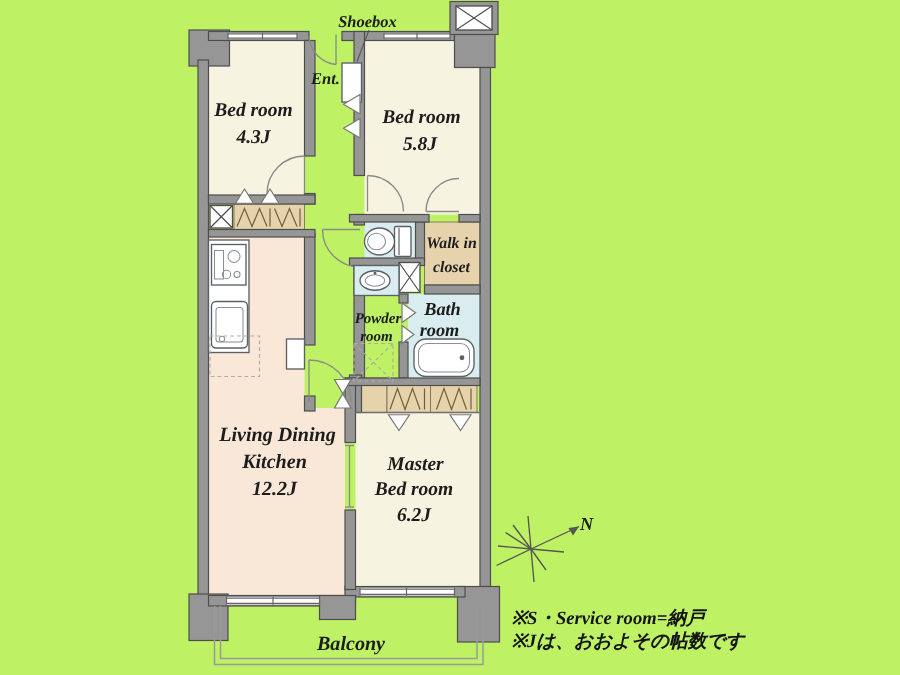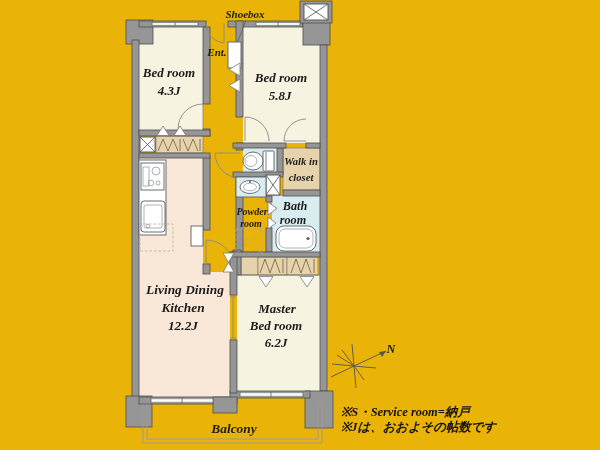--- a/index.html
+++ b/index.html
@@ -1,16 +1,16 @@
 <!DOCTYPE html>
 <html style="--wall: #969696; --wall_outline: #4e4e4e; --bedroom: #f7f3e1; --ldk: #f9e8d8; --wet_area: #d9ecef; --closet: #e6d2ab;"><head>
 <meta charset="utf-8">
 <style>
   html,body{margin:0;padding:0;background:#fff;}
-  .canvas{position:relative;width:600px;height:450px;background:#eab308;overflow:hidden;}
+  .canvas{position:relative;width:600px;height:450px;background:#bef264;overflow:hidden;}
   svg{position:absolute;left:0;top:0;}
   .wall{fill:var(--wall);stroke:var(--wall_outline);stroke-width:0.8;}
   .floor-bed{fill:var(--bedroom);}
   .floor-ldk{fill:var(--ldk);}
   .floor-wet{fill:var(--wet_area);}
   .floor-closet{fill:var(--closet);stroke:#7d7259;stroke-width:0.6;}
   .fixture{fill:#ffffff;stroke:#5a6066;stroke-width:0.9;}
   .fixture-thin{fill:none;stroke:#8a9096;stroke-width:0.7;}
   .arc{fill:none;stroke:#8a8a8a;stroke-width:0.9;}
   .leaf{stroke:#8a8a8a;stroke-width:0.9;}

